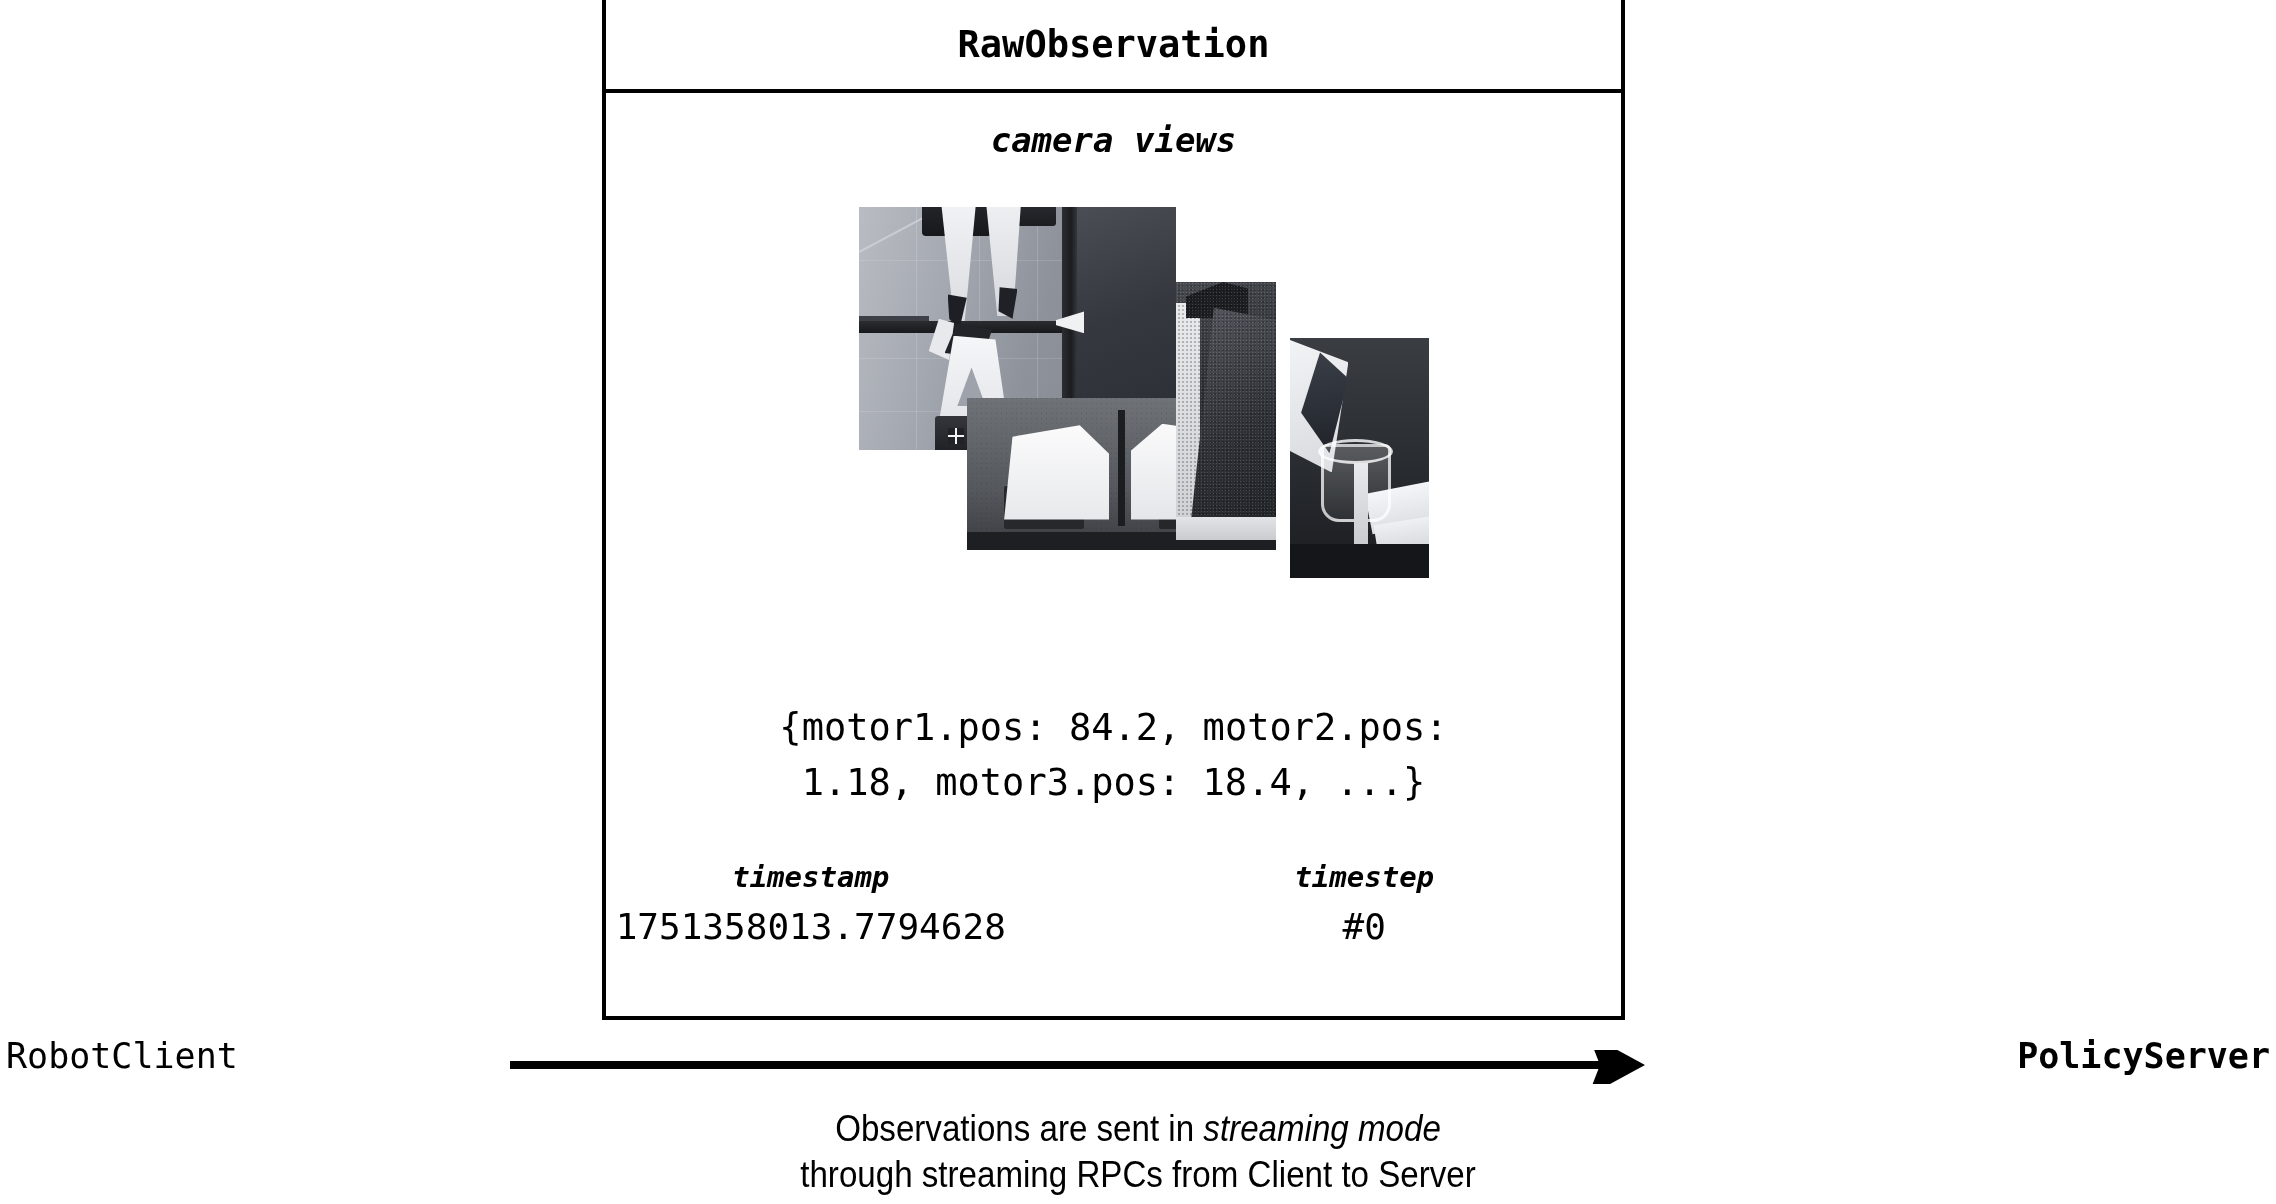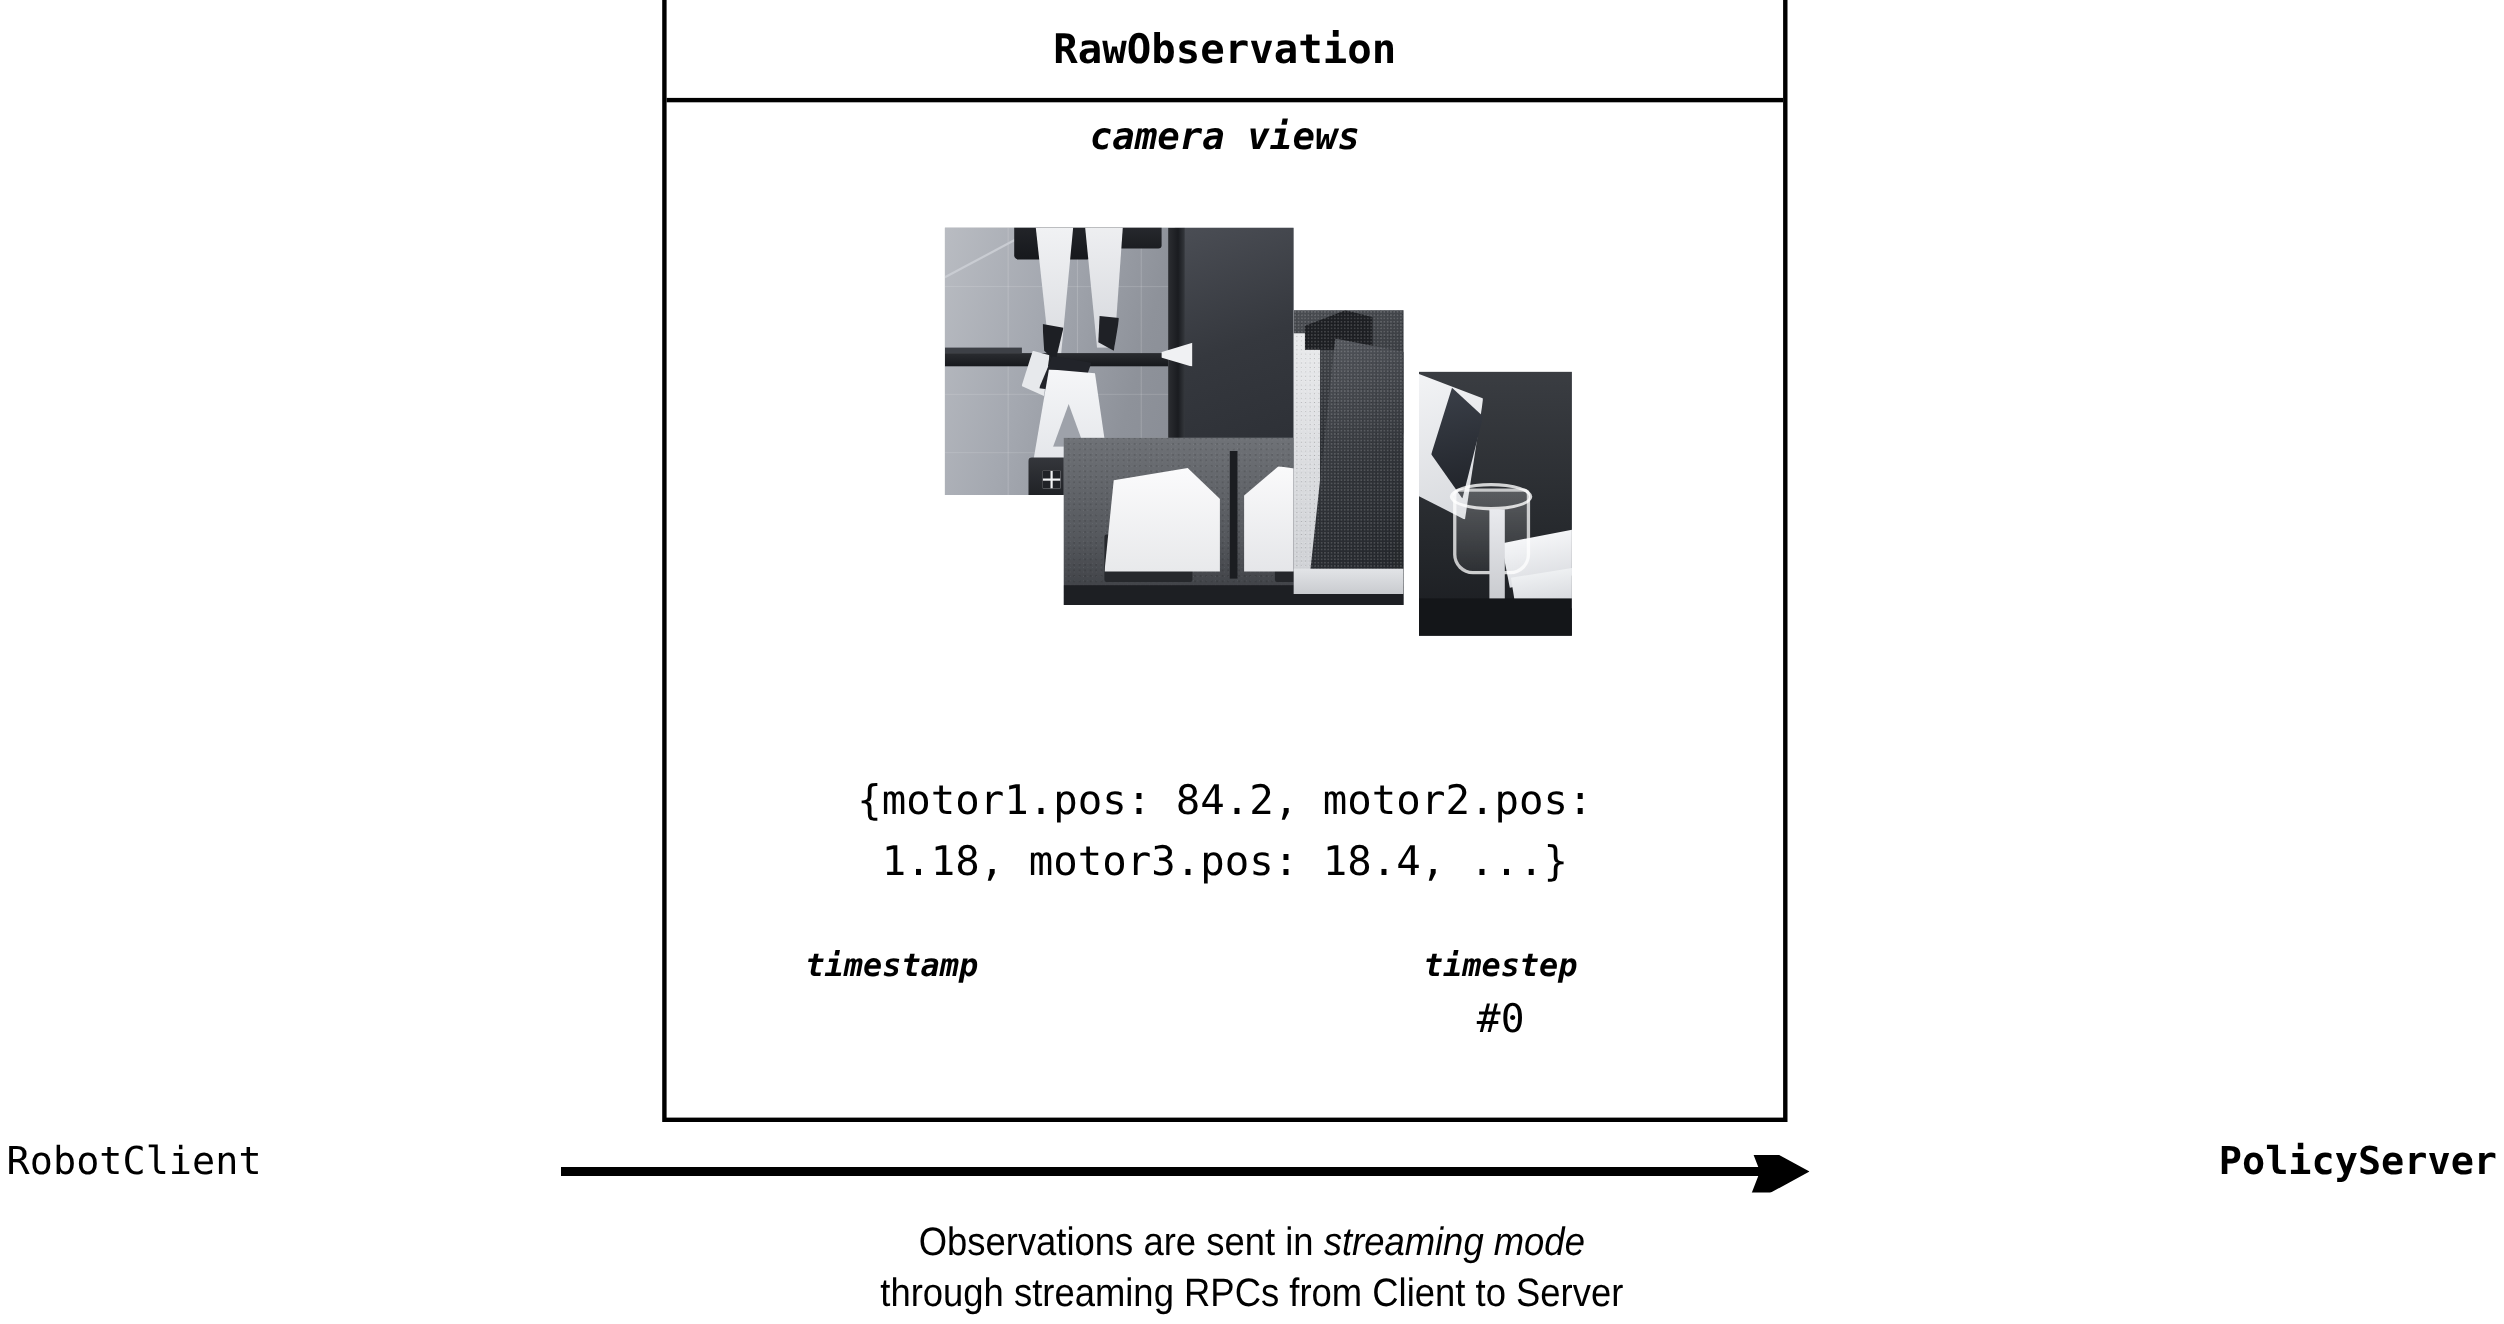--- a/index.html
+++ b/index.html
@@ -50,21 +50,21 @@
     font-weight: bold;
     font-style: italic;
     font-size: 34px;
     text-align: center;
     white-space: nowrap;
   }
 
   #camera-label {
     position: absolute;
     left: 0; right: 0;
-    top: 104px;
+    top: 120px;
   }
 
   
   #camera-views {
     position: absolute;
     left: 0;
     top: 140px;
     width: 1023px;
     height: 460px;
   }
@@ -334,20 +334,21 @@
 
   </div>
 
 
   <div id="proprio-value">{motor1.pos: 84.2, motor2.pos:
 1.18, motor3.pos: 18.4, ...}</div>
 
   <div id="meta-row">
     <div class="meta-col" id="meta-ts">
       <div class="field-label">timestamp</div>
+      <div class="meta-value">1751358013.7794628</div>
     </div>
     <div class="meta-col" id="meta-step">
       <div class="field-label">timestep</div>
       <div class="meta-value">#0</div>
     </div>
   </div>
 
 </div>
 
 <div class="endpoint" id="robot-client">RobotClient</div>

